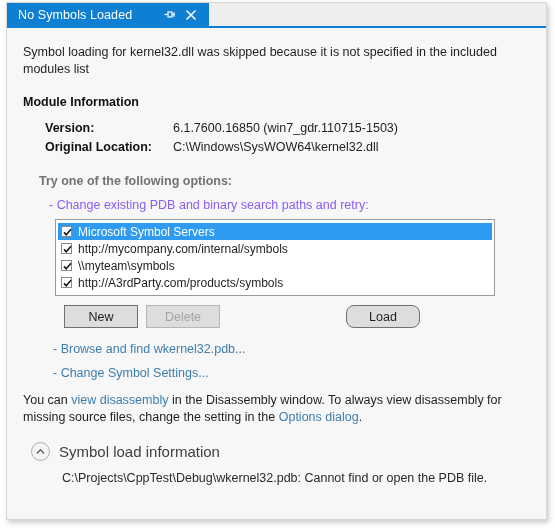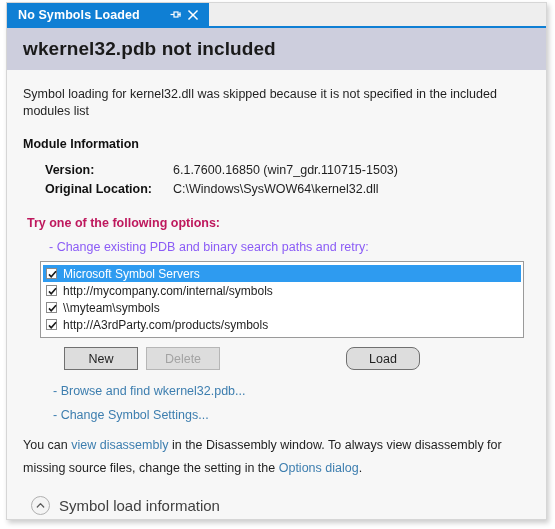--- a/index.html
+++ b/index.html
@@ -36,21 +36,20 @@
     overflow: hidden;
   }
 
   
   .tabstrip {
     position: relative;
     height: 25px;
     background: #eeeeee;
     border-bottom: 2px solid #0f7fd4;
     box-sizing: border-box;
-    font-weight: bold;
   }
   .tab {
     position: absolute;
     left: 0;
     top: 0;
     height: 23px;
     background: #0f7fd4;
     display: flex;
     align-items: center;
     padding: 0 8px 0 11px;
@@ -128,34 +127,34 @@
   }
   .info-table td.k {
     font-weight: bold;
     color: #111111;
     width: 128px;
   }
 
   .options-head {
     font-size: 12.5px;
     font-weight: bold;
-    color: #be185d;
-    margin: 15px 0 10px 4px;
+    color: #737373;
+    margin: 15px 0 10px 16px;
   }
 
   .sub-label {
     font-size: 12.5px;
     color: #8b5cf6;
     margin: 0 0 7px 26px;
   }
 
   
   .listbox {
-    margin-left: 17px;
-    width: 484px;
+    margin-left: 32px;
+    width: 440px;
     height: 77px;
     background: #ffffff;
     border: 1px solid #9a9a9a;
     box-sizing: border-box;
     padding: 3px 2px 0 2px;
     overflow: hidden;
   }
   .lb-row {
     display: flex;
     align-items: center;
@@ -226,21 +225,21 @@
     color: #3d7eaf;
     margin-bottom: 10px;
     cursor: pointer;
   }
   .linkrow .dash { color: #3d7eaf; }
 
   .para {
     margin: 10px 0 0 0;
     font-size: 12.5px;
     color: #1f1f1f;
-    line-height: 23px;
+    line-height: 17px;
     max-width: 500px;
   }
   a.inline {
     color: #3d7eaf;
     text-decoration: none;
     cursor: pointer;
   }
 
   
   .expander {
@@ -297,23 +296,20 @@
           <svg width="12" height="12" viewBox="0 0 12 12">
             <g stroke="#ffffff" stroke-width="1.5" stroke-linecap="square">
               <path d="M2 2 L10 10"></path>
               <path d="M10 2 L2 10"></path>
             </g>
           </svg>
         </span>
       </div>
     </div>
 
-    <div class="headerband">
-      <h1>wkernel32.pdb not included</h1>
-    </div>
 
     <div class="body">
 
       <p class="intro">Symbol loading for kernel32.dll was skipped because it is not specified in the included modules list</p>
 
       <div class="section-head">Module Information</div>
 
       <table class="info-table">
         <tbody>
             <tr>
@@ -385,16 +381,20 @@
 
       <div class="expander">
         <span class="exp-circle">
           <svg width="11" height="11" viewBox="0 0 11 11">
             <path d="M2.3 7 L5.5 3.6 L8.7 7" stroke="#5a5a5a" stroke-width="1.3" fill="none" stroke-linecap="round" stroke-linejoin="round"></path>
           </svg>
         </span>
         <span class="exp-label">Symbol load information</span>
       </div>
 
+      <div class="loglines">
+        <div class="logline">C:\Projects\CppTest\Debug\wkernel32.pdb: Cannot find or open the PDB file.</div>
+
+      </div>
 
     </div>
   </div>
 </div>
 
 </body></html>

